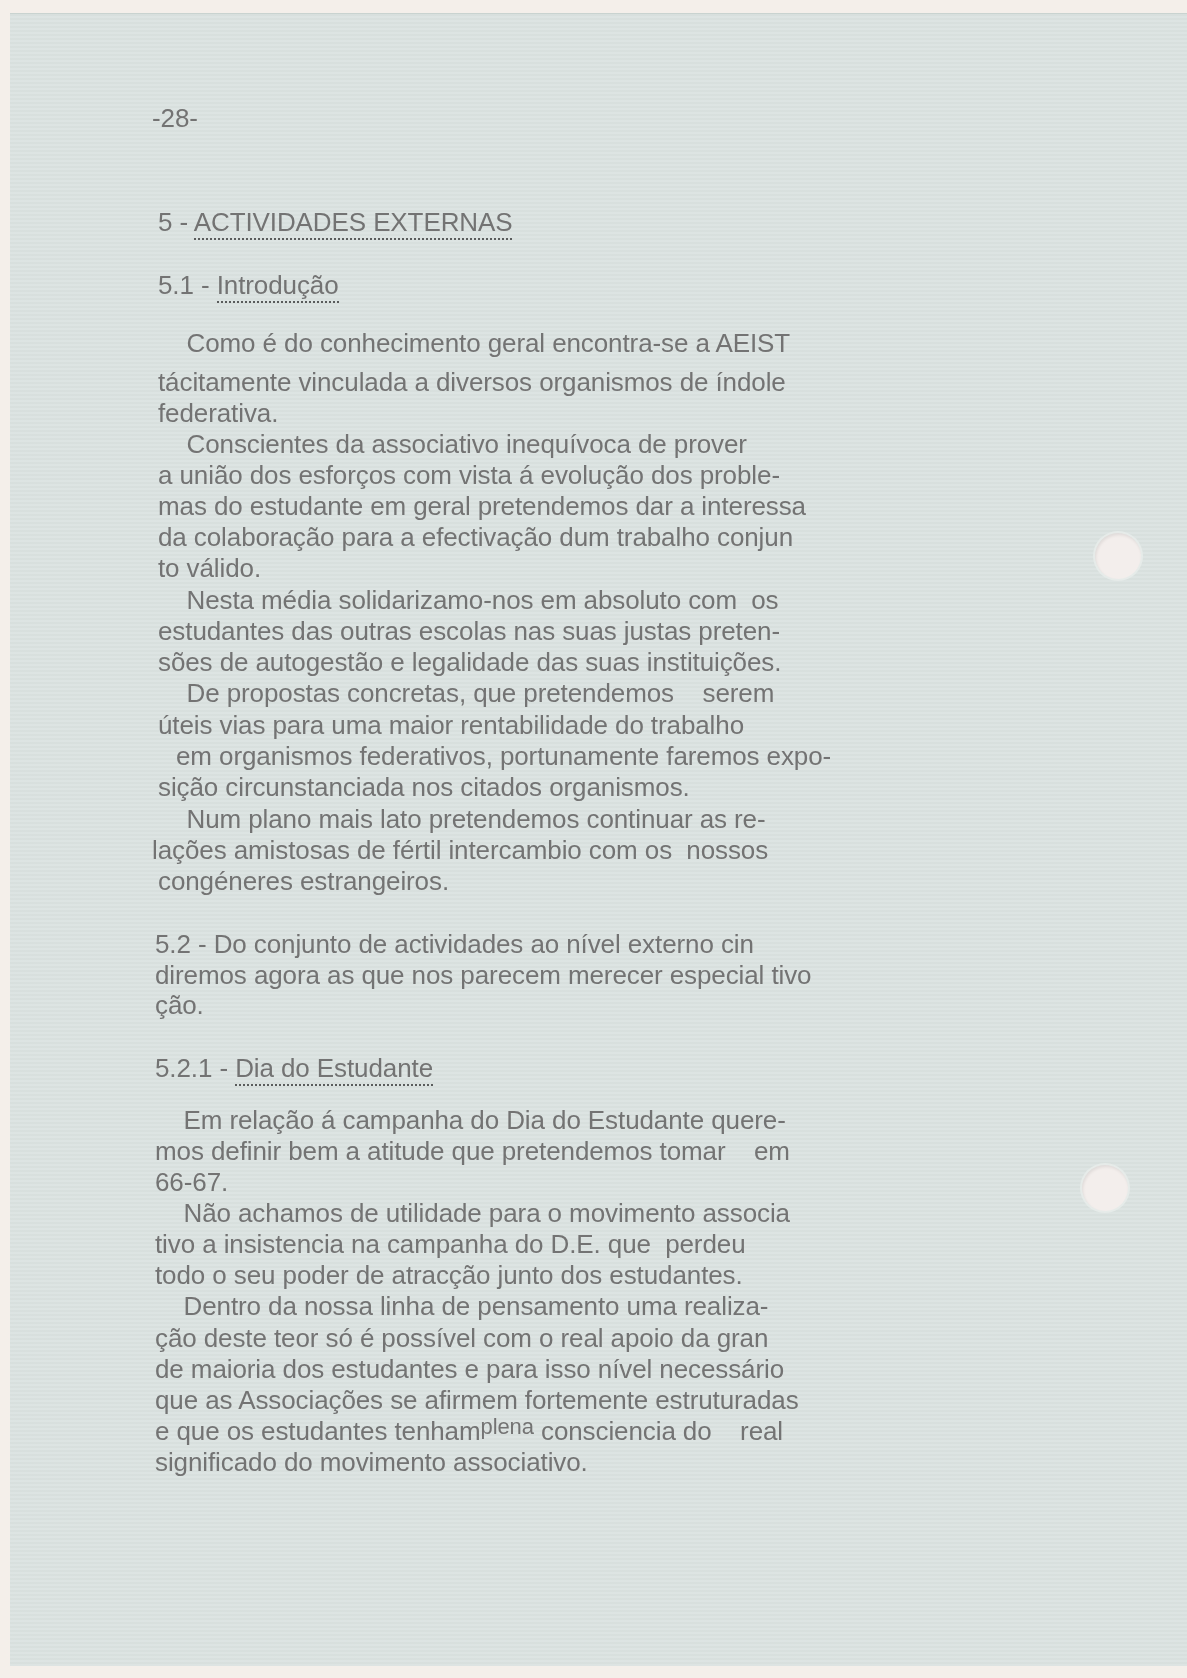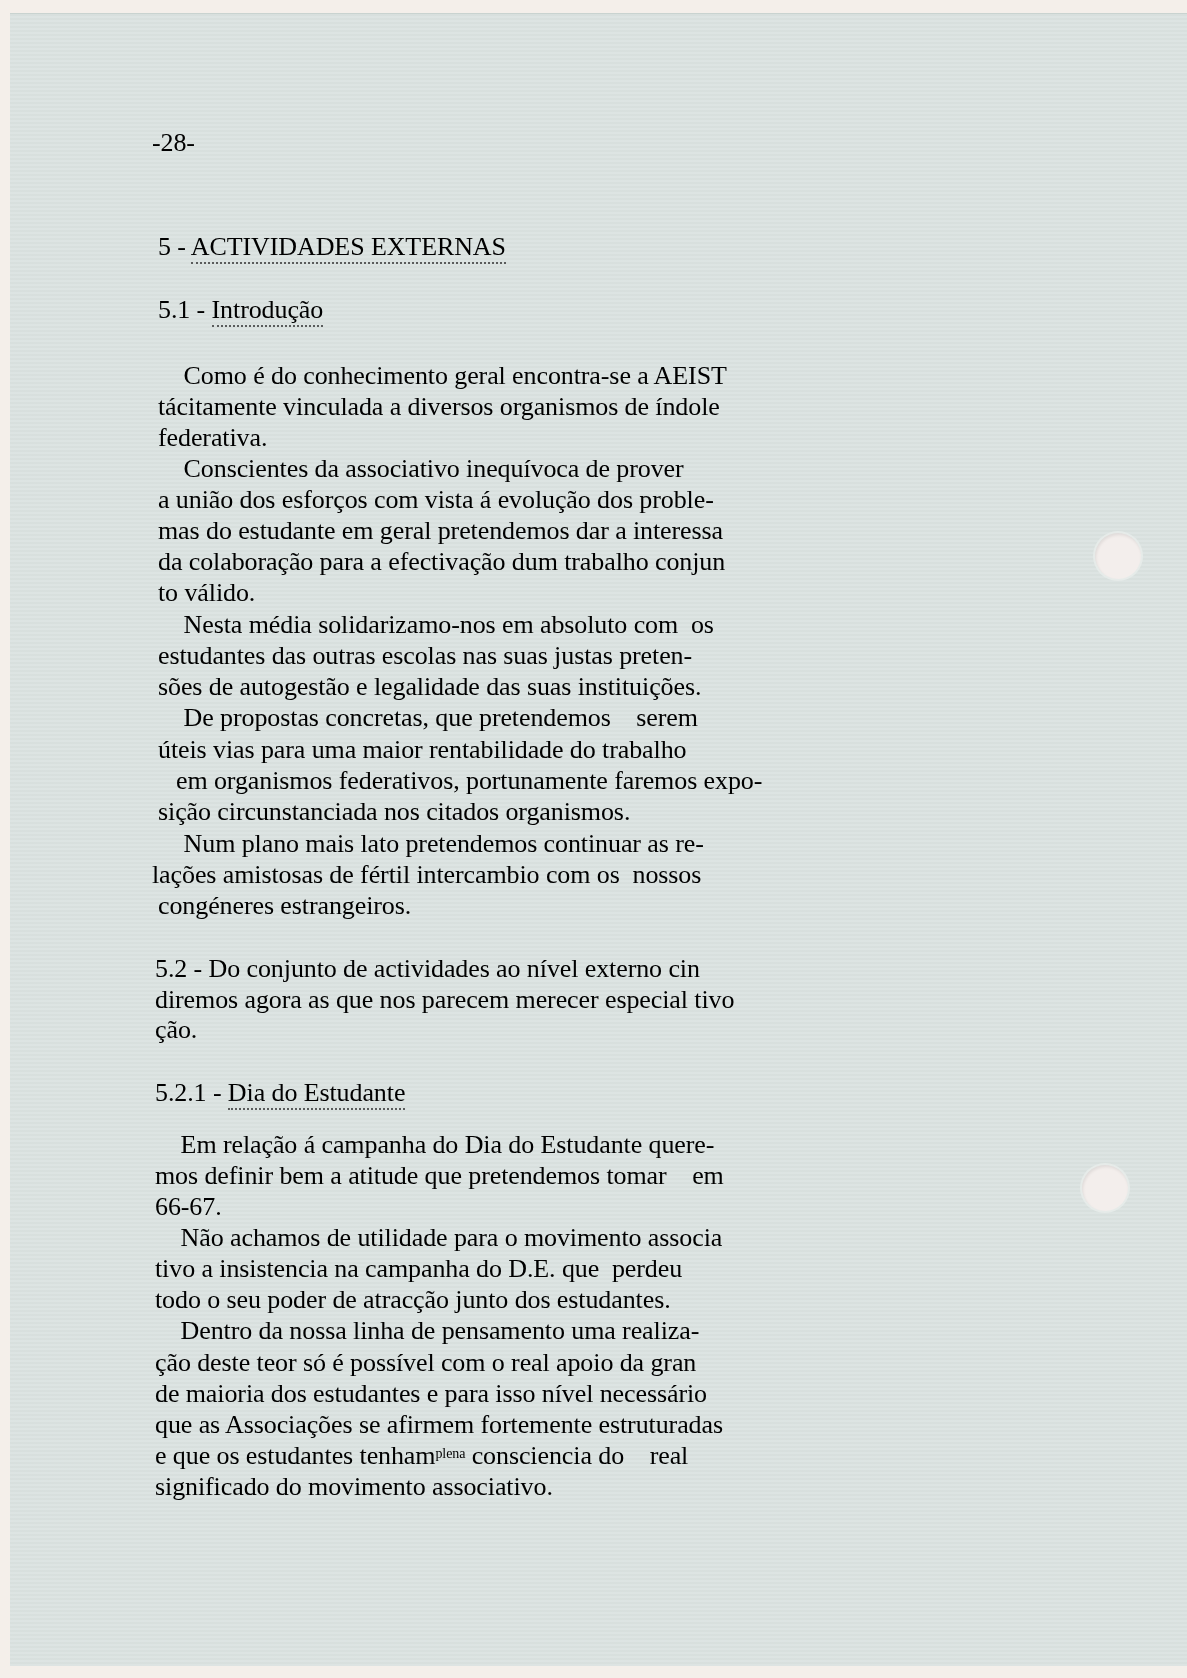--- a/index.html
+++ b/index.html
@@ -17,46 +17,45 @@
     content: ""; position: absolute; inset: 0;
     background: repeating-linear-gradient(0deg, rgba(255,255,255,0.05) 0 2px, rgba(0,0,0,0.015) 2px 4px);
   }
   .hole {
     position: absolute; width: 46px; height: 46px; border-radius: 50%;
     background: #f3eeec;
     box-shadow: 0 0 0 2px #e6ebe9, 1px 2px 3px rgba(0,0,0,0.08) inset;
   }
   .line {
     position: absolute;
-    font-family: Liberation Serif, serif;
+    font-family: Liberation Sans, sans-serif;
     font-size: 26px;
     line-height: 30px;
-    color: #000000;
+    color: #737373;
     white-space: pre;
     letter-spacing: -0.1px;
-    margin-top: 25px;
   }
   .u { border-bottom: 2px dotted #5a5c5c; padding-bottom: 1px; }
-  .sup { font-size: 14px; position: relative; top: -6px; }
+  .sup { font-size: 22px; position: relative; top: -6px; }
 </style>
 </head>
 <body>
 
 <div class="sheet">
   <div class="hole" style="left:1085px; top:519px;"></div>
   <div class="hole" style="left:1072px; top:1151px;"></div>
 </div>
 
 <div class="line" style="left:152px; top:103px;">-28-</div>
 
 <div class="line" style="left:158px; top:207px;"><span>5 - </span><span class="u">ACTIVIDADES EXTERNAS</span></div>
 
 <div class="line" style="left:158px; top:270px;"><span>5.1 - </span><span class="u">Introdução</span></div>
 
-<div class="line" style="left:158px; top:336px;">    Como é do conhecimento geral encontra-se a AEIST</div>
+<div class="line" style="left:158px; top:328px;">    Como é do conhecimento geral encontra-se a AEIST</div>
 <div class="line" style="left:158px; top:367px;">tácitamente vinculada a diversos organismos de índole</div>
 <div class="line" style="left:158px; top:398px;">federativa.</div>
 
 <div class="line" style="left:158px; top:429px;">    Conscientes da associativo inequívoca de prover</div>
 <div class="line" style="left:158px; top:460px;">a união dos esforços com vista á evolução dos proble-</div>
 <div class="line" style="left:158px; top:491px;">mas do estudante em geral pretendemos dar a interessa</div>
 <div class="line" style="left:158px; top:522px;">da colaboração para a efectivação dum trabalho conjun</div>
 <div class="line" style="left:158px; top:553px;">to válido.</div>
 
 <div class="line" style="left:158px; top:585px;">    Nesta média solidarizamo-nos em absoluto com  os</div>

